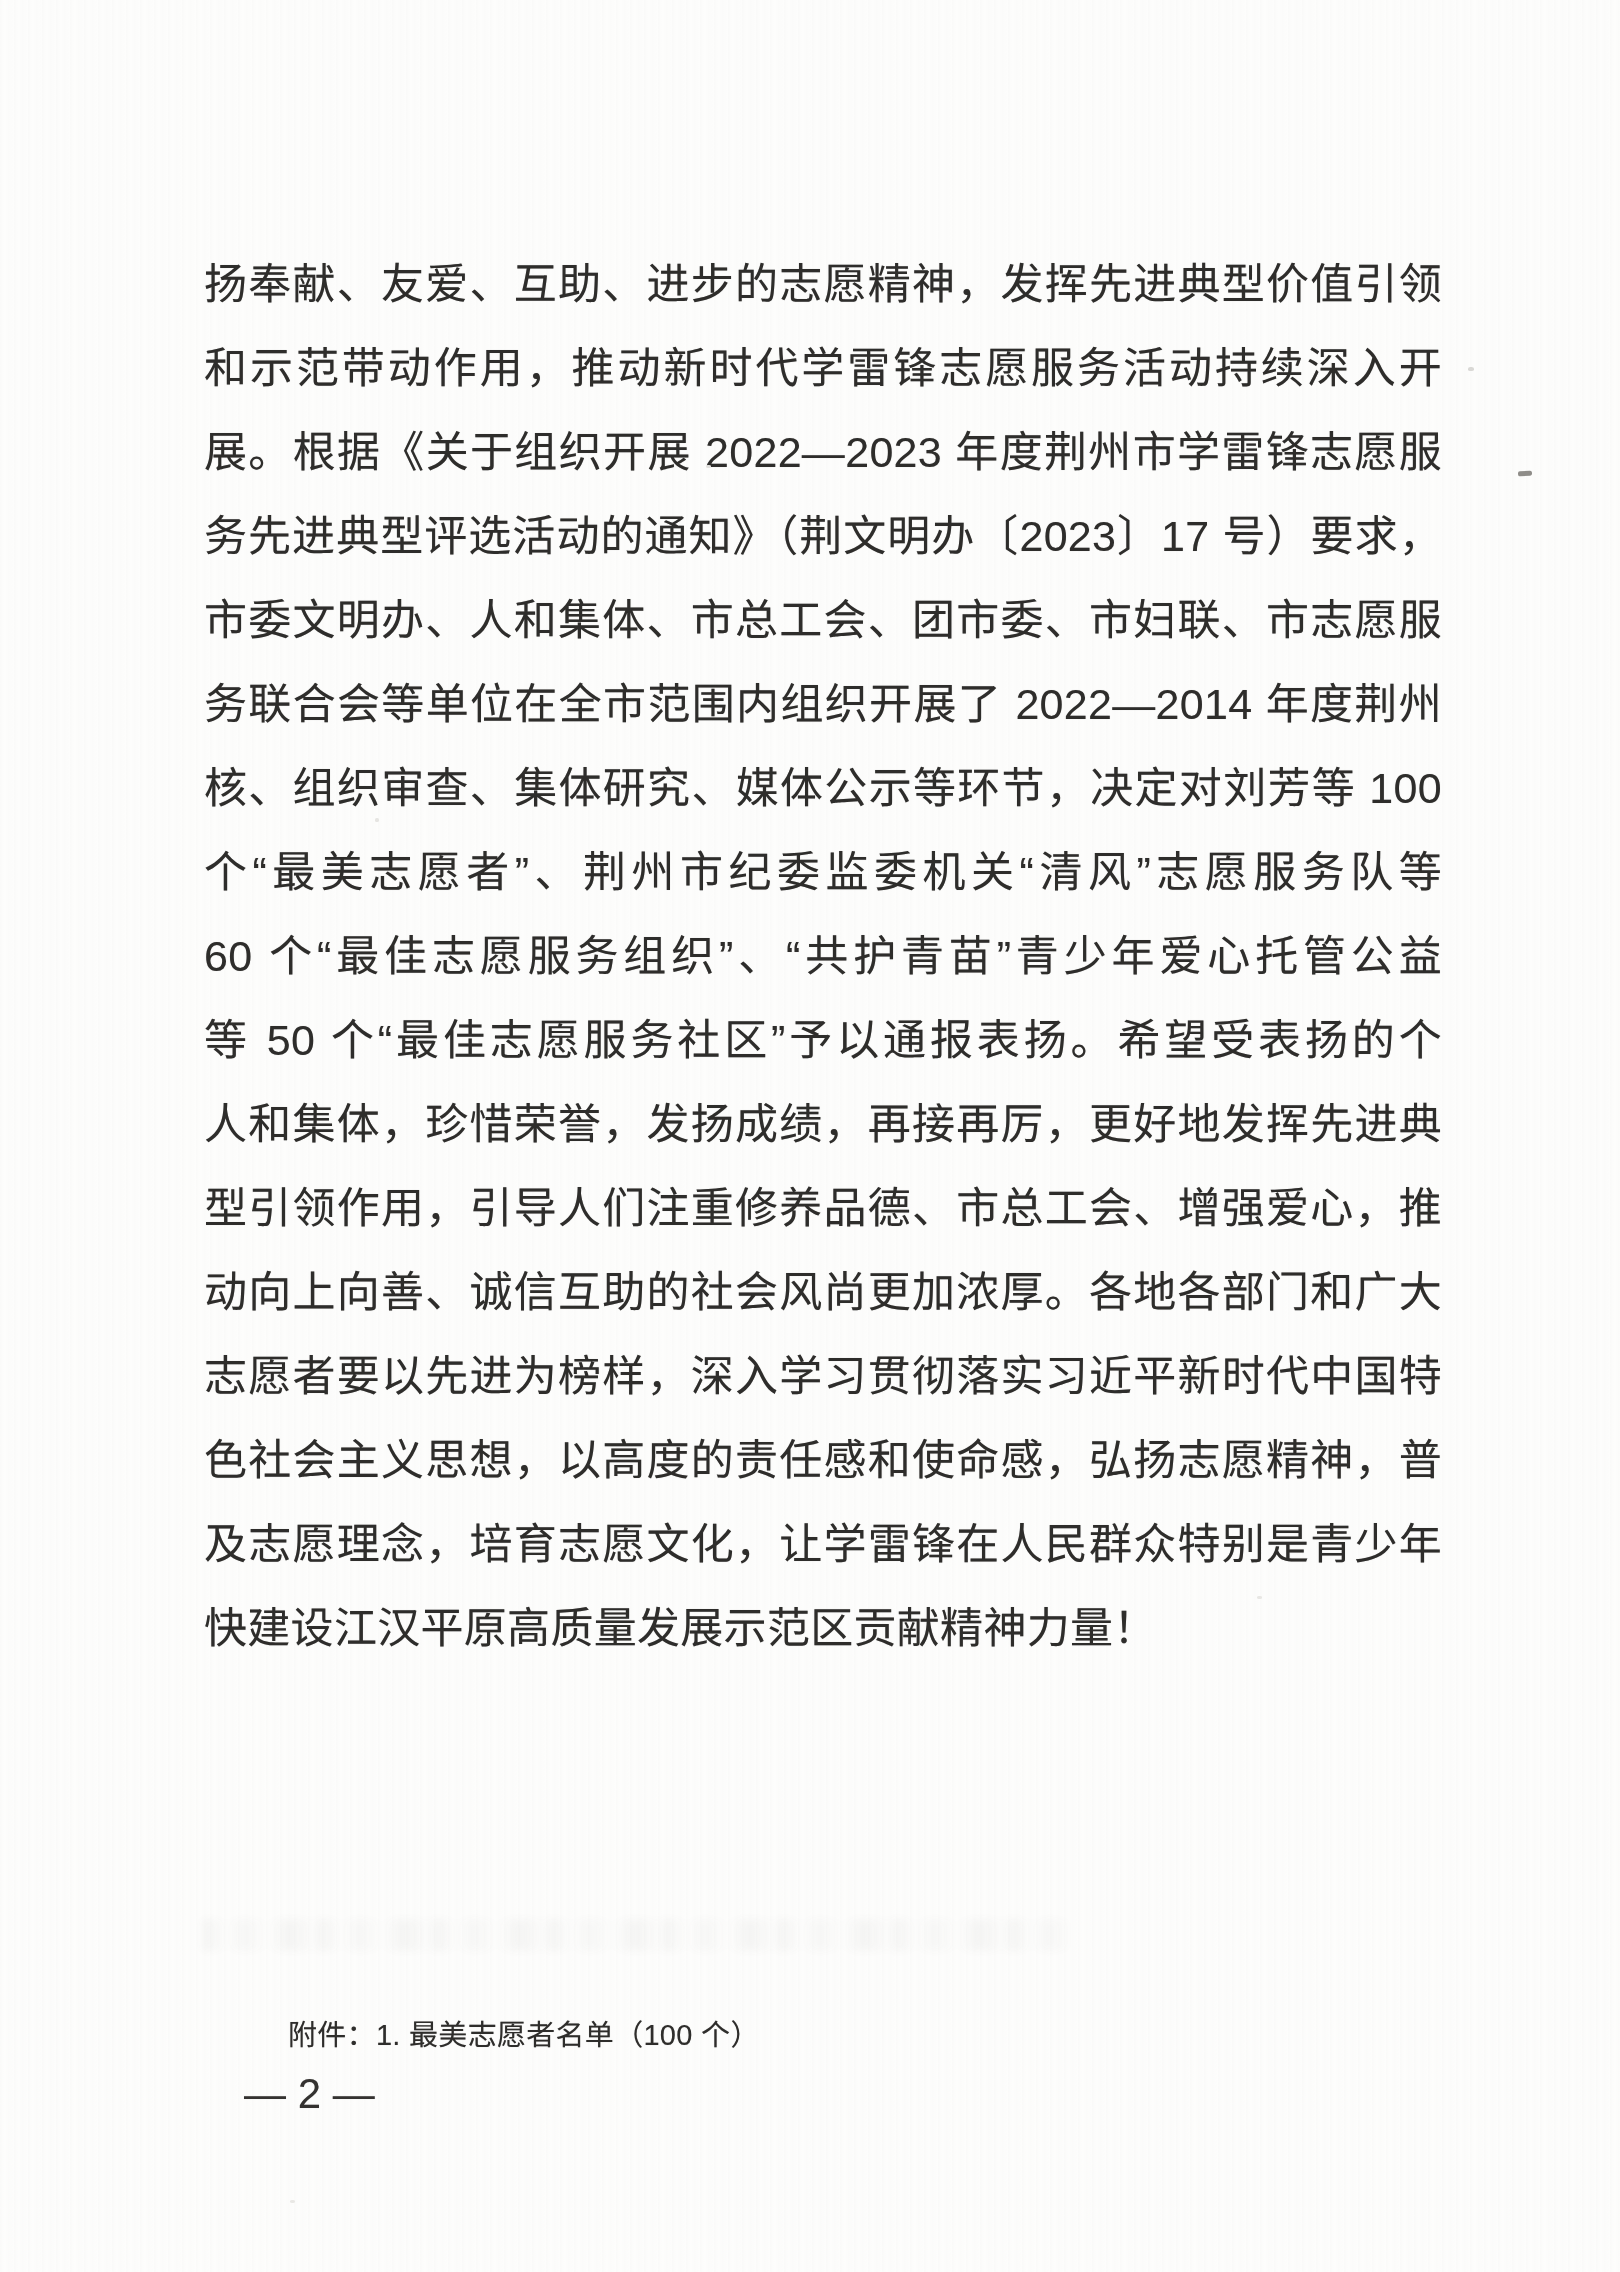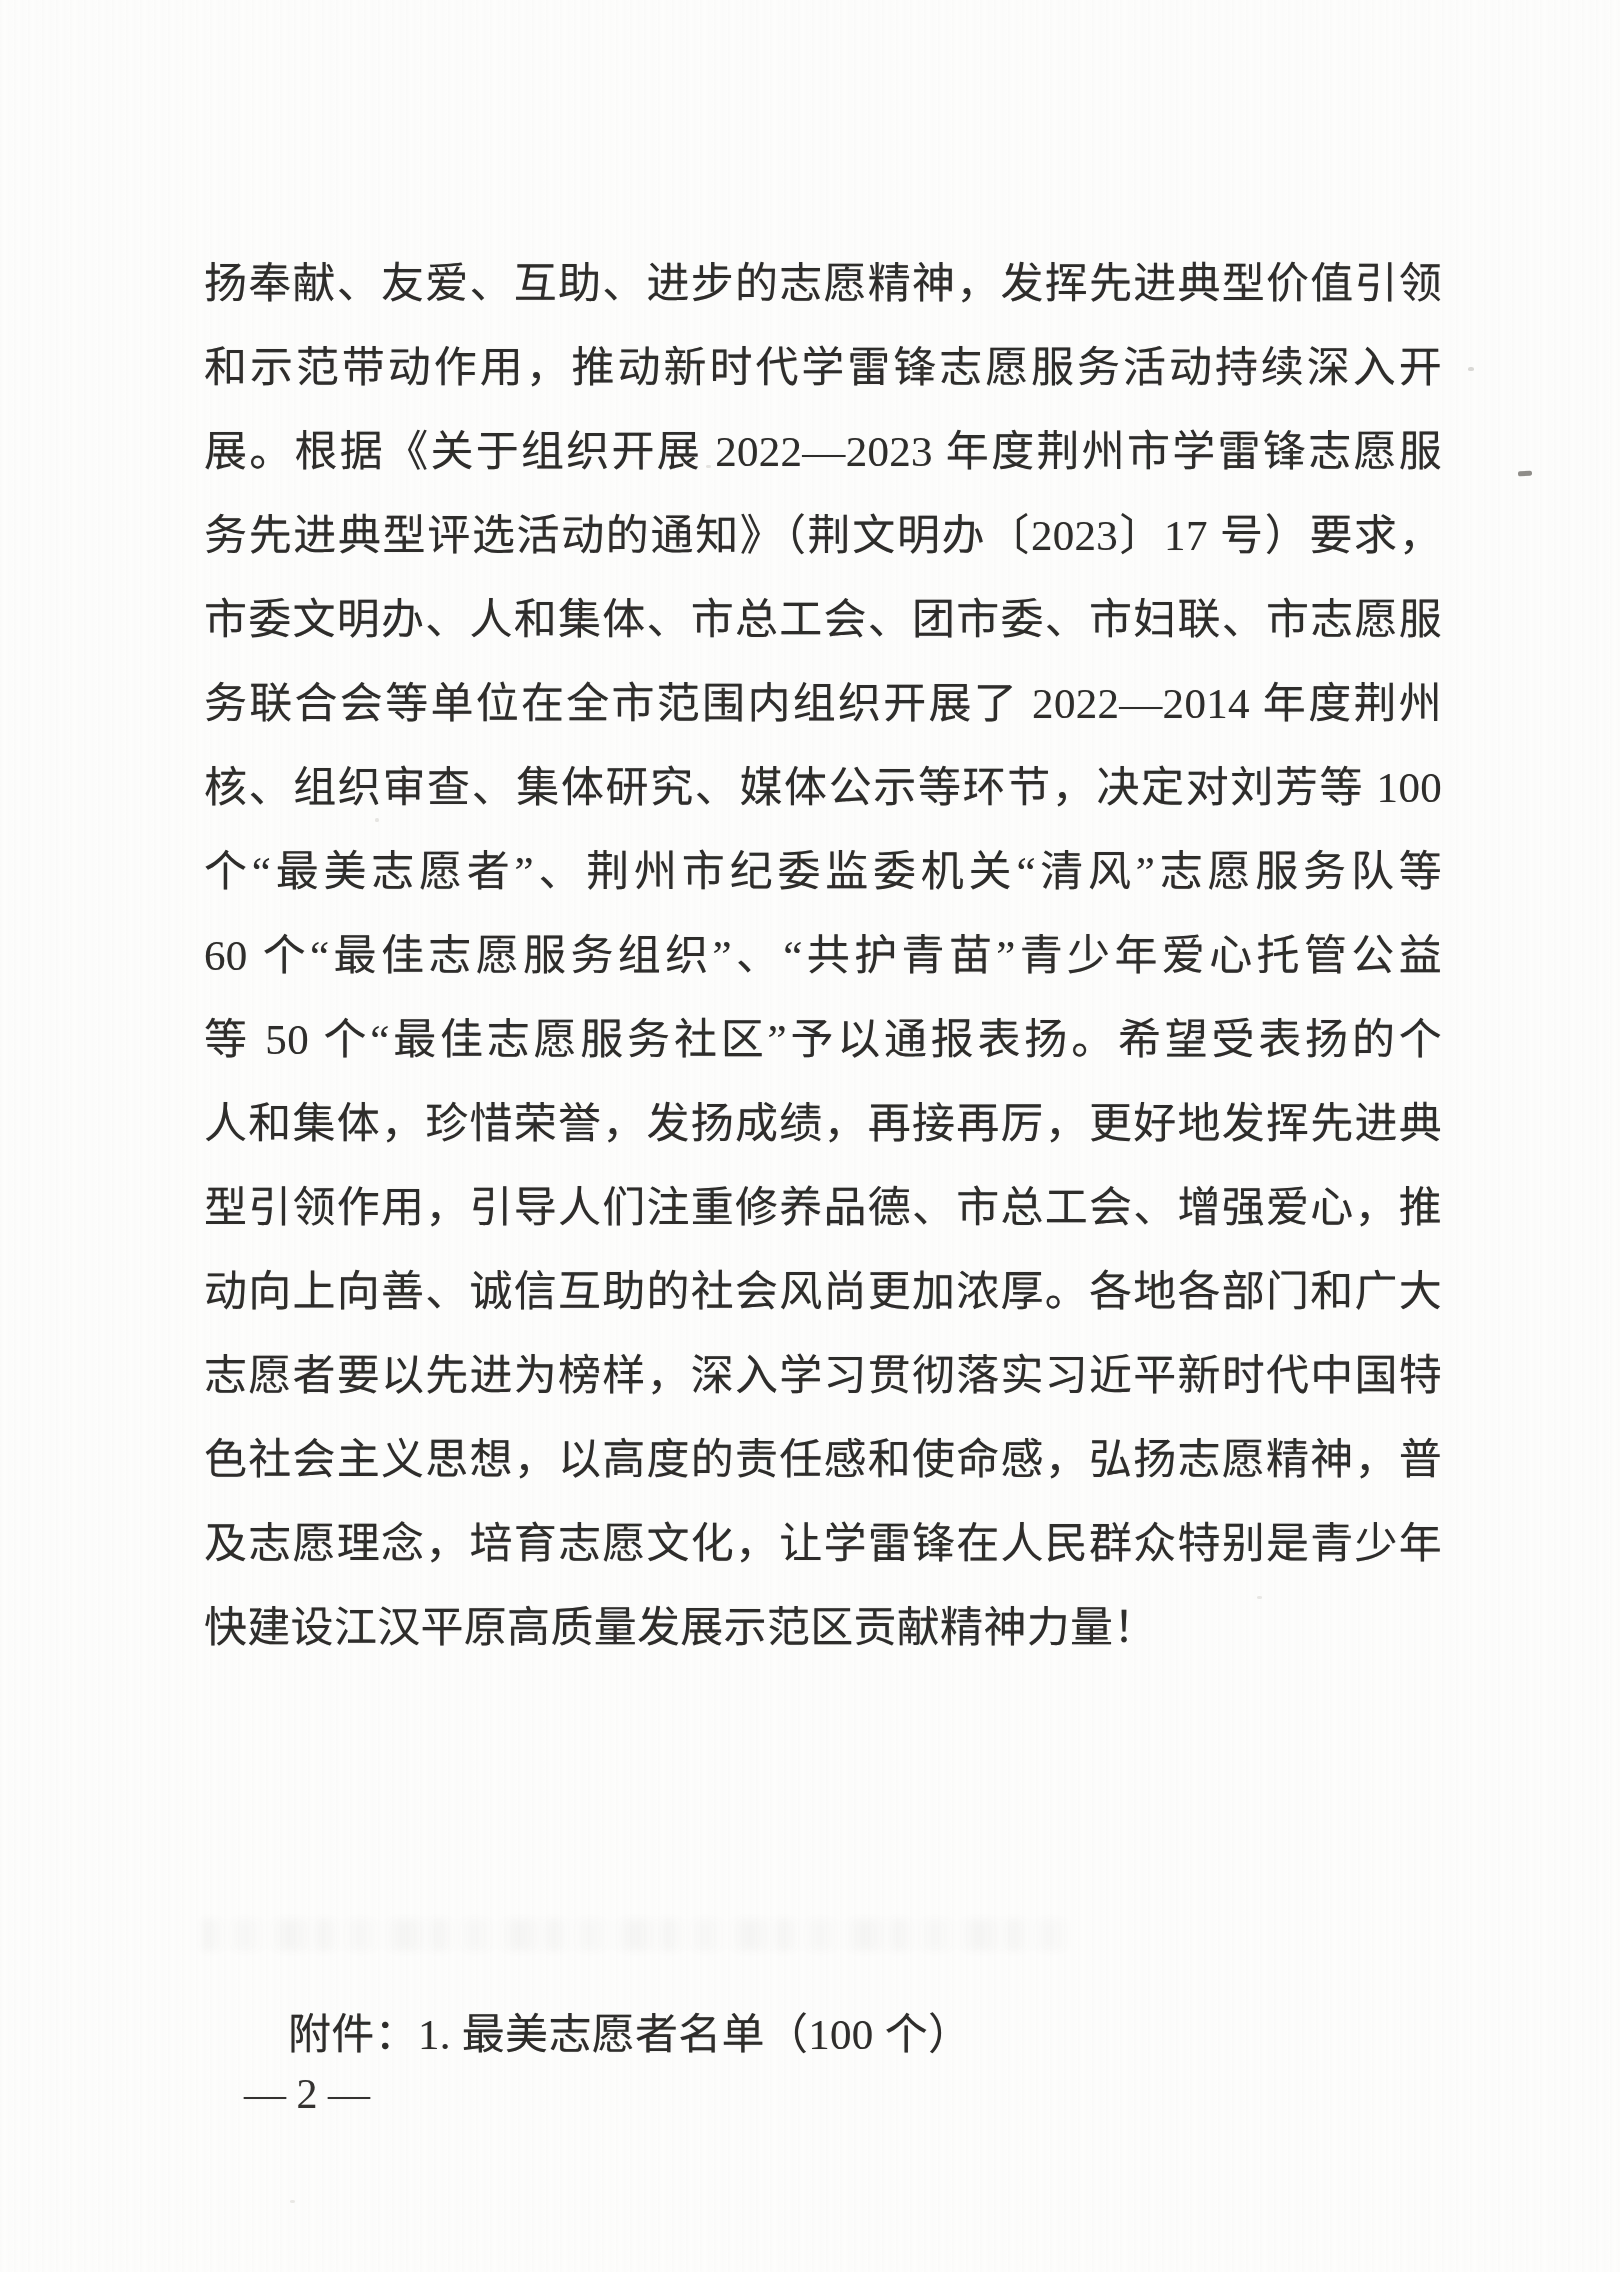--- a/index.html
+++ b/index.html
@@ -8,21 +8,21 @@
     width: 1620px;
     height: 2273px;
     overflow: hidden;
     background: #fdfdfc;
   }
   .page {
     position: relative;
     width: 1620px;
     height: 2273px;
     background: #fdfdfc;
-    font-family: Liberation Serif, serif;
+    font-family: Liberation Sans, sans-serif;
     color: #2e2d2b;
   }
   
   .page::before {
     content: "";
     position: absolute;
     inset: 0;
     background: repeating-linear-gradient(
       90deg,
       rgba(0,0,0,0.012) 0px,
@@ -51,21 +51,21 @@
     white-space: normal;
   }
   .line-last {
     text-align-last: left;
   }
   .attachment {
     position: absolute;
     left: 288px;
     top: 1993px;
     margin: 0;
-    font-size: 43px;
+    font-size: 29px;
     line-height: 84px;
     letter-spacing: 0.3px;
     text-shadow: 0 0 0.7px rgba(40,38,36,0.35);
     white-space: nowrap;
   }
   .page-number {
     position: absolute;
     left: 244px;
     top: 2057px;
     margin: 0;

